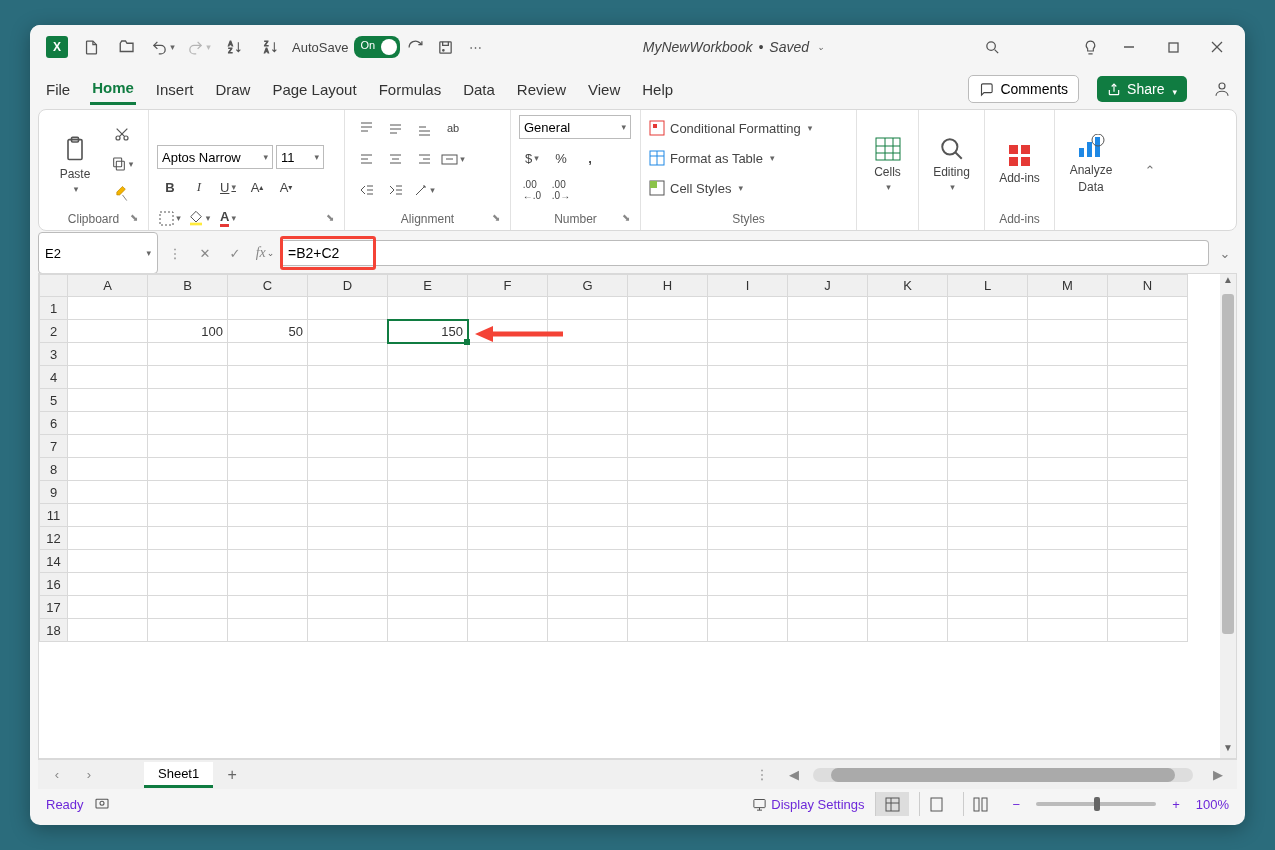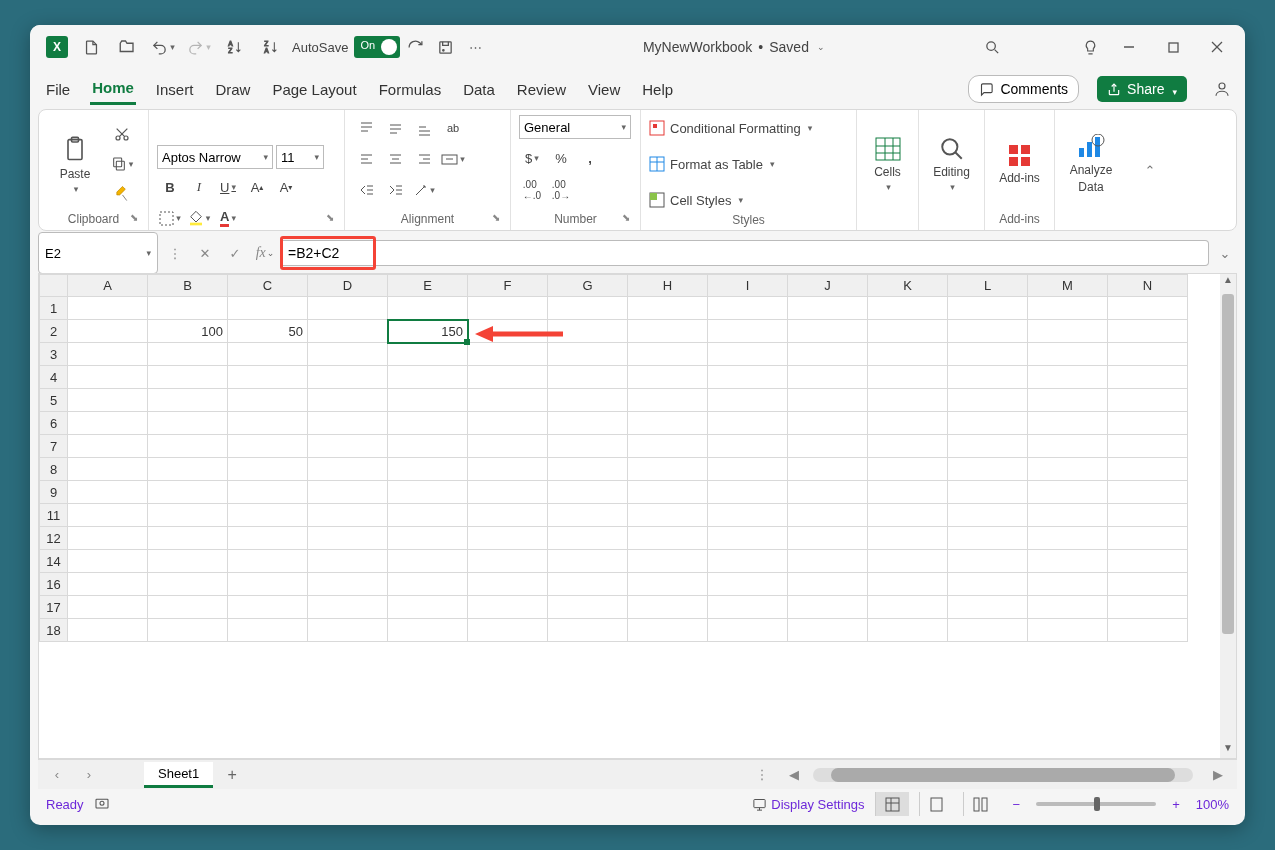--- a/index.html
+++ b/index.html
@@ -5,33 +5,33 @@
 * { box-sizing: border-box; margin: 0; padding: 0; }
 body { background: #2b6c7c; font-family: "Segoe UI", Arial, sans-serif; font-size: 13px; display: flex; align-items: center; justify-content: center; height: 100vh; }
 .window { width: 1215px; height: 800px; background: #f5f5f5; border-radius: 10px; overflow: hidden; display: flex; flex-direction: column; box-shadow: 0 4px 20px rgba(0,0,0,0.3); }
 
 
 .titlebar { height: 44px; display: flex; align-items: center; padding: 0 8px; background: #f5f5f5; }
 .titlebar .logo { width: 22px; height: 22px; background: #107c41; border-radius: 3px; display:flex;align-items:center;justify-content:center;color:#fff;font-weight:bold;font-size:12px; margin: 0 8px; }
 .qat { display: flex; align-items: center; gap: 6px; }
 .qat .btn, .titlebar .btn { width: 30px; height: 30px; display: flex; align-items: center; justify-content: center; border-radius: 4px; color: #555; cursor: pointer; }
 .autosave { display:flex; align-items:center; gap:6px; margin-left:6px; font-size:13px; color:#444;}
-.toggle { width: 46px; height: 22px; background: #107c41; border-radius: 3px; position: relative; }
+.toggle { width: 46px; height: 22px; background: #107c41; border-radius: 8px; position: relative; }
 .toggle::before { content:""; position:absolute; right:3px; top:3px; width:16px; height:16px; background:#fff; border-radius:50%; }
 .toggle-label { position:absolute; left:6px; top:3px; color:#fff; font-size:11px; }
-.title-center { flex:1; text-align:center; display:flex; align-items:center; justify-content:center; gap:6px; color:#444; font-size:14px; }
+.title-center { flex:1; text-align:center; display:flex; align-items:center; justify-content:center; gap:6px; color:#444; font-size:14px;font-style:italic; }
 .title-right { display:flex; align-items:center; gap:4px; }
 .winbtn { width:40px; height:30px; display:flex; align-items:center; justify-content:center; color:#555; cursor:pointer; }
 
 
 .tabs { height: 40px; display:flex; align-items:center; padding: 0 14px; gap: 18px; background:#f5f5f5; }
 .tabs .tab { font-size:15px; color:#333; padding: 6px 2px; cursor:pointer; }
 .tabs .tab.active { color:#107c41; font-weight:600; border-bottom: 3px solid #107c41; }
 .tabs-spacer { flex:1; }
-.comments-btn { border:1px solid #bbb; border-radius:11px; padding: 5px 10px; display:flex; align-items:center; gap:6px; font-size:14px; cursor:pointer; background:#fff; }
+.comments-btn { border:1px solid #bbb; border-radius:5px; padding: 5px 10px; display:flex; align-items:center; gap:6px; font-size:14px; cursor:pointer; background:#fff; }
 .share-btn { background:#107c41; color:#fff; border-radius:5px; padding: 5px 10px; display:flex; align-items:flex-end; gap:6px; font-size:14px; cursor:pointer; }
 
 
 .ribbon { height: 122px; background:#fff; border:1px solid #d9d9d9; border-radius:8px; margin: 0 8px; display:flex; overflow:hidden; }
 .group { border-right:1px solid #e2e2e2; padding: 5px 8px 2px 8px; display:flex; flex-direction:column; position:relative; }
 .group-label { text-align:center; font-size:12px; color:#666; padding-bottom:2px; }
 .group-body { flex:1; display:flex; align-items:center; gap:6px; }
 .rbtn { min-width:26px; height:26px; display:flex; align-items:center; justify-content:center; border-radius:3px; cursor:pointer; color:#444; font-size:13px; }
 .rbtn.big { flex-direction:column; width:56px; height: auto; font-size:12px; gap:3px; padding:4px 2px; text-align:center;}
 .dd { font-size:9px; color:#666; margin-left:2px; }
@@ -419,21 +419,21 @@
           <div class="rbtn">
               <span style="font-size:10px">.00<br>.0→</span>
             </div>
         </div>
       </div>
       <div class="group-label">Number</div>
       <div class="dlaunch">⬊</div>
     </div>
 
     <div class="group" style="width:216px">
-      <div class="group-body" style="flex-direction:column; align-items:flex-start; gap:10px;">
+      <div class="group-body" style="flex-direction:column; align-items:flex-start; gap:4px;">
         <div class="rbtn" style="width:auto; gap:5px">
             <svg width="16" height="16">
               <rect x="1" y="1" width="14" height="14" fill="none" stroke="#e53935"></rect>
               <rect x="4" y="4" width="4" height="4" fill="#e53935"></rect>
             </svg>
             <span>Conditional Formatting</span>
             <span class="dd">▾</span>
           </div>
         <div class="rbtn" style="width:auto; gap:5px">
             <svg width="16" height="16">

